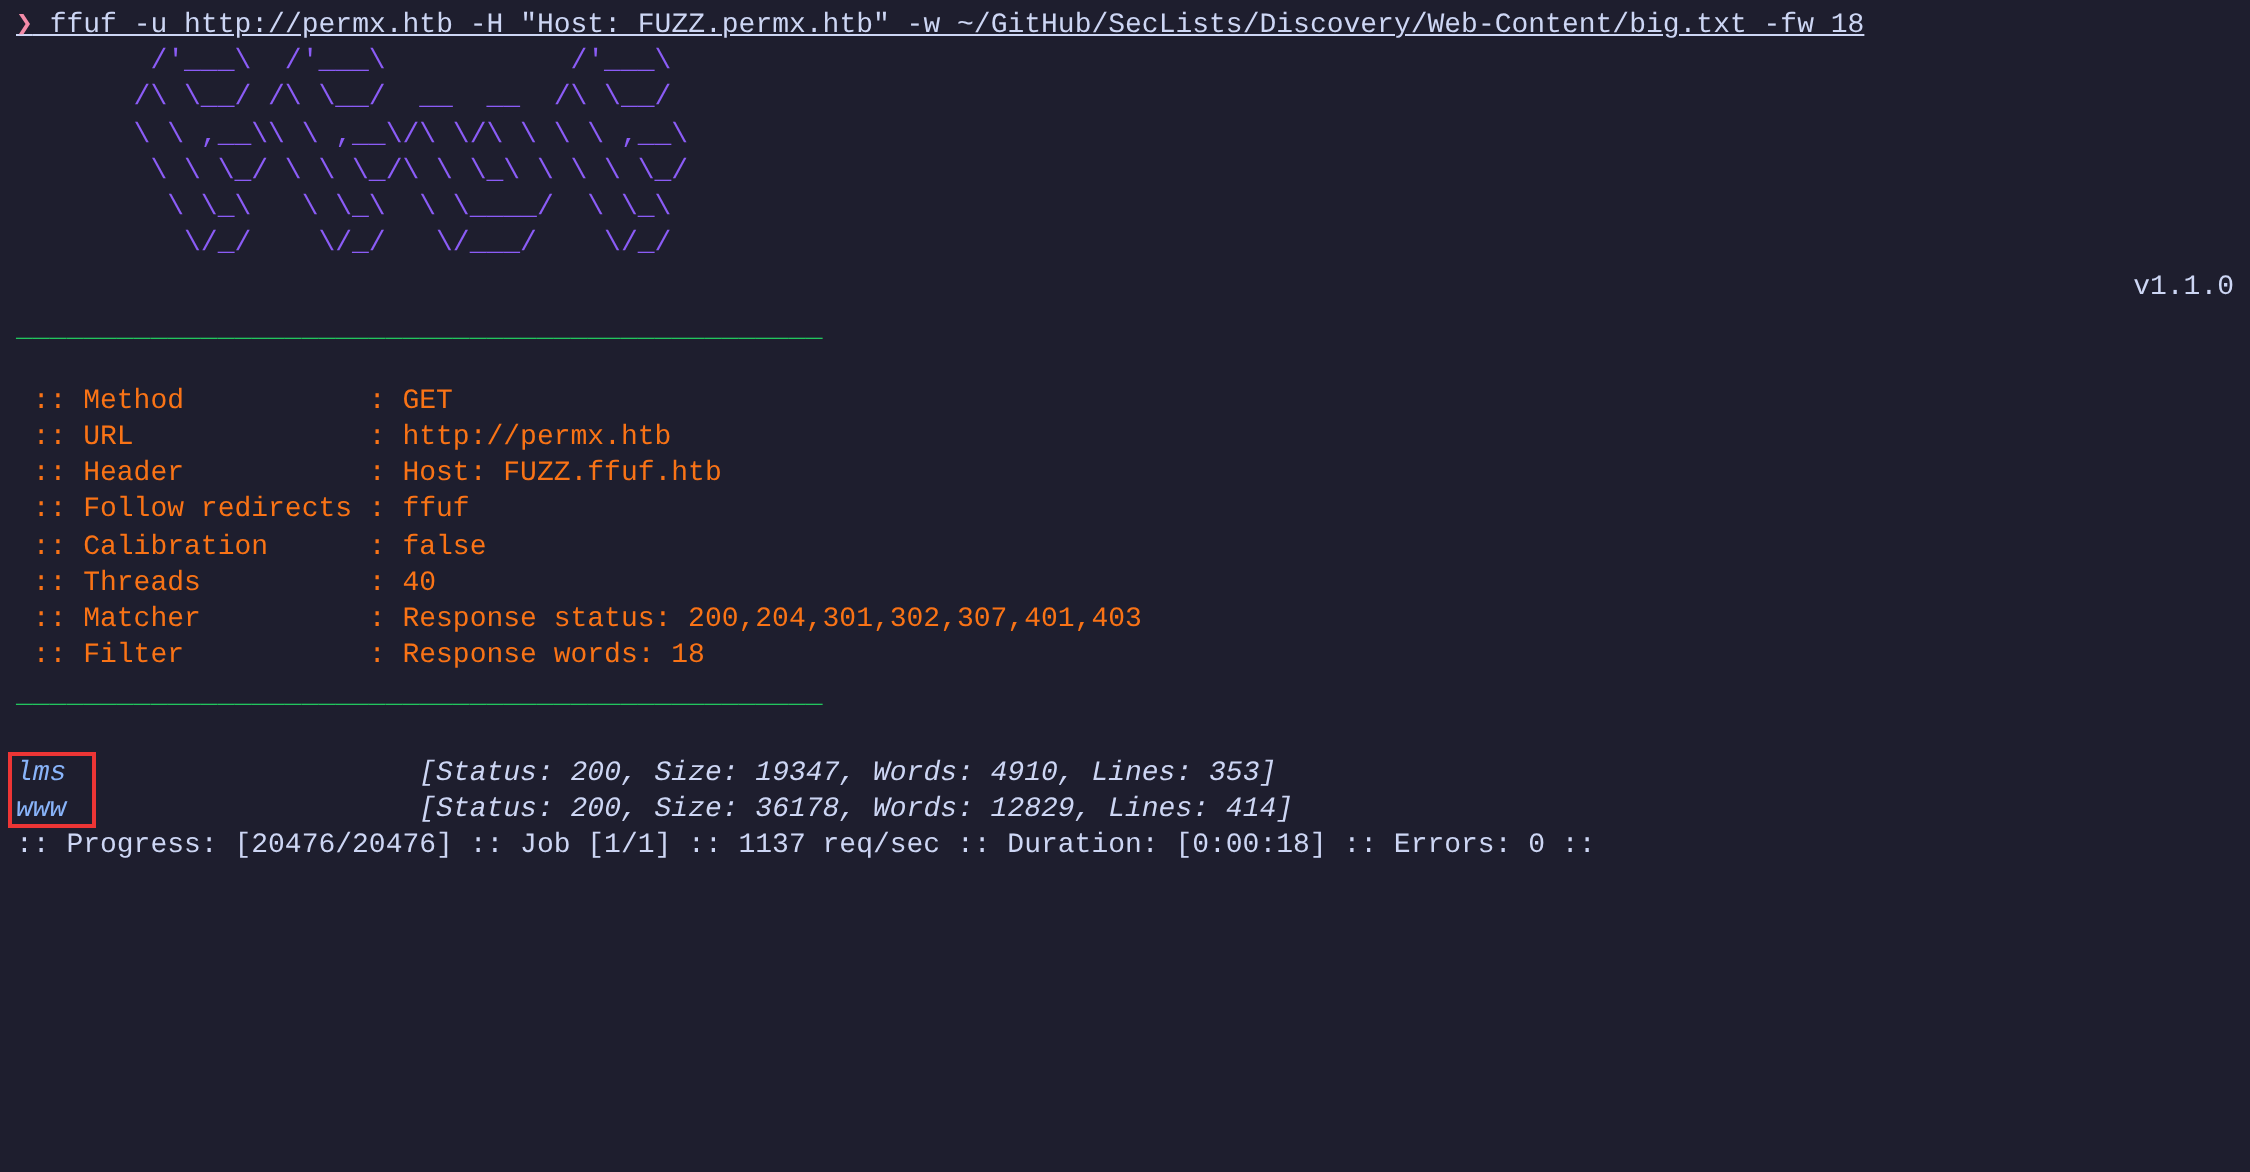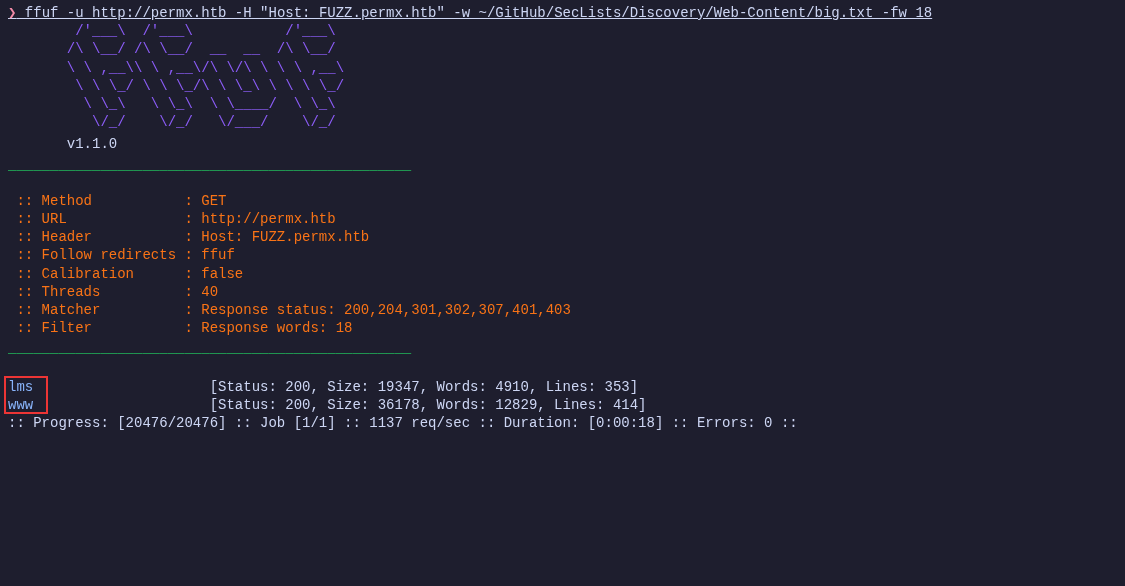--- a/index.html
+++ b/index.html
@@ -28,20 +28,21 @@
       text-decoration: underline;
     }
     .ascii-art {
       color: #8b5cf6;
       white-space: pre;
     }
     .version {
       color: #cdd6f4;
       white-space: pre;
       margin-top: 4px;
+      text-align: right;
     }
     .divider {
       color: #22c55e;
       white-space: pre;
       margin-top: 2px;
     }
     .config-line {
       color: #f97316;
       white-space: pre;
     }
@@ -52,20 +53,21 @@
     .result-name {
       color: #89b4fa;
     }
     .progress-line {
       color: #cdd6f4;
       white-space: pre;
     }
     .results-container {
       position: relative;
       margin-top: 2px;
+      font-style: italic;
     }
     .red-box {
       position: absolute;
       border: 2.5px solid #ed3535;
       left: -4px;
       top: -2px;
       width: 44px;
       height: 38px;
       pointer-events: none;
     }
@@ -82,21 +84,21 @@
          \ \_\   \ \_\  \ \____/  \ \_\
           \/_/    \/_/   \/___/    \/_/</div>
 
 <div class="version">       v1.1.0</div>
 
 <div class="divider">________________________________________________</div>
 <div class="config-line"> </div>
 <div id="config-container">
     <div class="config-line"> :: Method           : GET</div>
     <div class="config-line"> :: URL              : http://permx.htb</div>
-    <div class="config-line"> :: Header           : Host: FUZZ.permx.htb</div>
+    <div class="config-line"> :: Header           : Host: FUZZ.ffuf.htb</div>
     <div class="config-line"> :: Follow redirects : ffuf</div>
     <div class="config-line"> :: Calibration      : false</div>
     <div class="config-line"> :: Threads          : 40</div>
     <div class="config-line"> :: Matcher          : Response status: 200,204,301,302,307,401,403</div>
     <div class="config-line"> :: Filter           : Response words: 18</div>
   </div>
 
 <div class="divider">________________________________________________</div>
 <div class="config-line"> </div>
 

